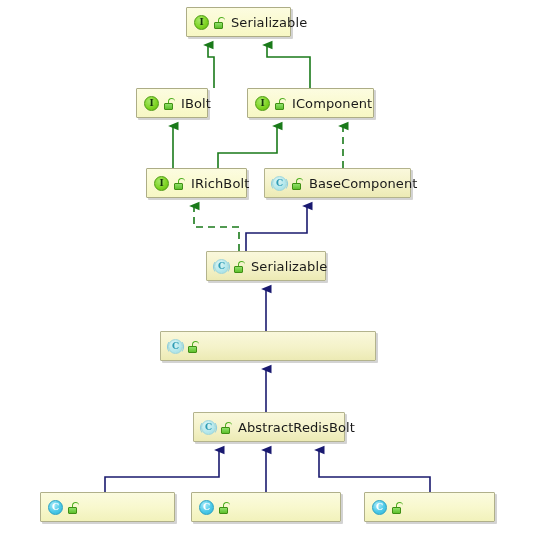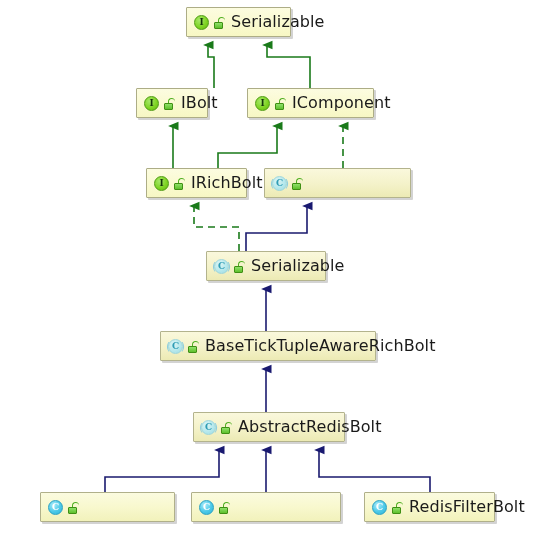--- a/index.html
+++ b/index.html
@@ -50,21 +50,21 @@
   .node.cls {
     border-color: #b0b08a;
     background: linear-gradient(to bottom, #fbfbdf 0%, #f8f8ce 50%, #f2f2bb 100%);
   }
   .node.cls-tan {
     border-color: #b3b38d;
     background: linear-gradient(to bottom, #faf8dc 0%, #f4f2c9 55%, #eceab4 100%);
   }
 
   .node-label {
-    font-size: 16px;
+    font-size: 13px;
     color: #1a1a1a;
     letter-spacing: 0.1px;
     line-height: 1;
   }
 
   
   .icon-stereo {
     position: relative;
     width: 17px;
     height: 17px;
@@ -236,20 +236,21 @@
         <span class="icon-stereo st-abstract">
           <span class="disc"></span>
           <span class="glyph">C</span>
           <span class="brk l">(</span>
           <span class="brk r">)</span>
         </span>
         <span class="icon-lock">
           <span class="shackle"></span>
           <span class="body"></span>
         </span>
+        <span class="node-label">BaseComponent</span>
       </div>
       <div class="node cls-tan" style="left: 206px; top: 251px; width: 120px;">
         <span class="icon-stereo st-abstract">
           <span class="disc"></span>
           <span class="glyph">C</span>
           <span class="brk l">(</span>
           <span class="brk r">)</span>
         </span>
         <span class="icon-lock">
           <span class="shackle"></span>
@@ -261,21 +262,20 @@
         <span class="icon-stereo st-abstract">
           <span class="disc"></span>
           <span class="glyph">C</span>
           <span class="brk l">(</span>
           <span class="brk r">)</span>
         </span>
         <span class="icon-lock">
           <span class="shackle"></span>
           <span class="body"></span>
         </span>
-        <span class="node-label">BaseTickTupleAwareRichBolt</span>
       </div>
       <div class="node cls-tan" style="left: 193px; top: 412px; width: 152px;">
         <span class="icon-stereo st-abstract">
           <span class="disc"></span>
           <span class="glyph">C</span>
           <span class="brk l">(</span>
           <span class="brk r">)</span>
         </span>
         <span class="icon-lock">
           <span class="shackle"></span>
@@ -305,17 +305,16 @@
       </div>
       <div class="node cls" style="left: 364px; top: 492px; width: 131px;">
         <span class="icon-stereo st-class">
           <span class="disc"></span>
           <span class="glyph">C</span>
         </span>
         <span class="icon-lock">
           <span class="shackle"></span>
           <span class="body"></span>
         </span>
-        <span class="node-label">RedisFilterBolt</span>
       </div>
     </div>
 
 </div>
 
 </body></html>

